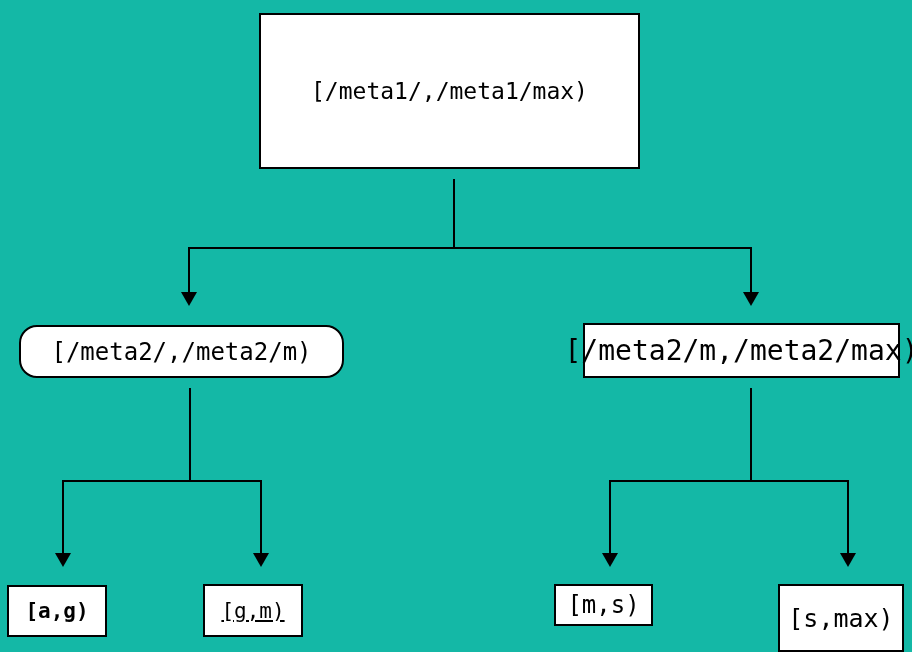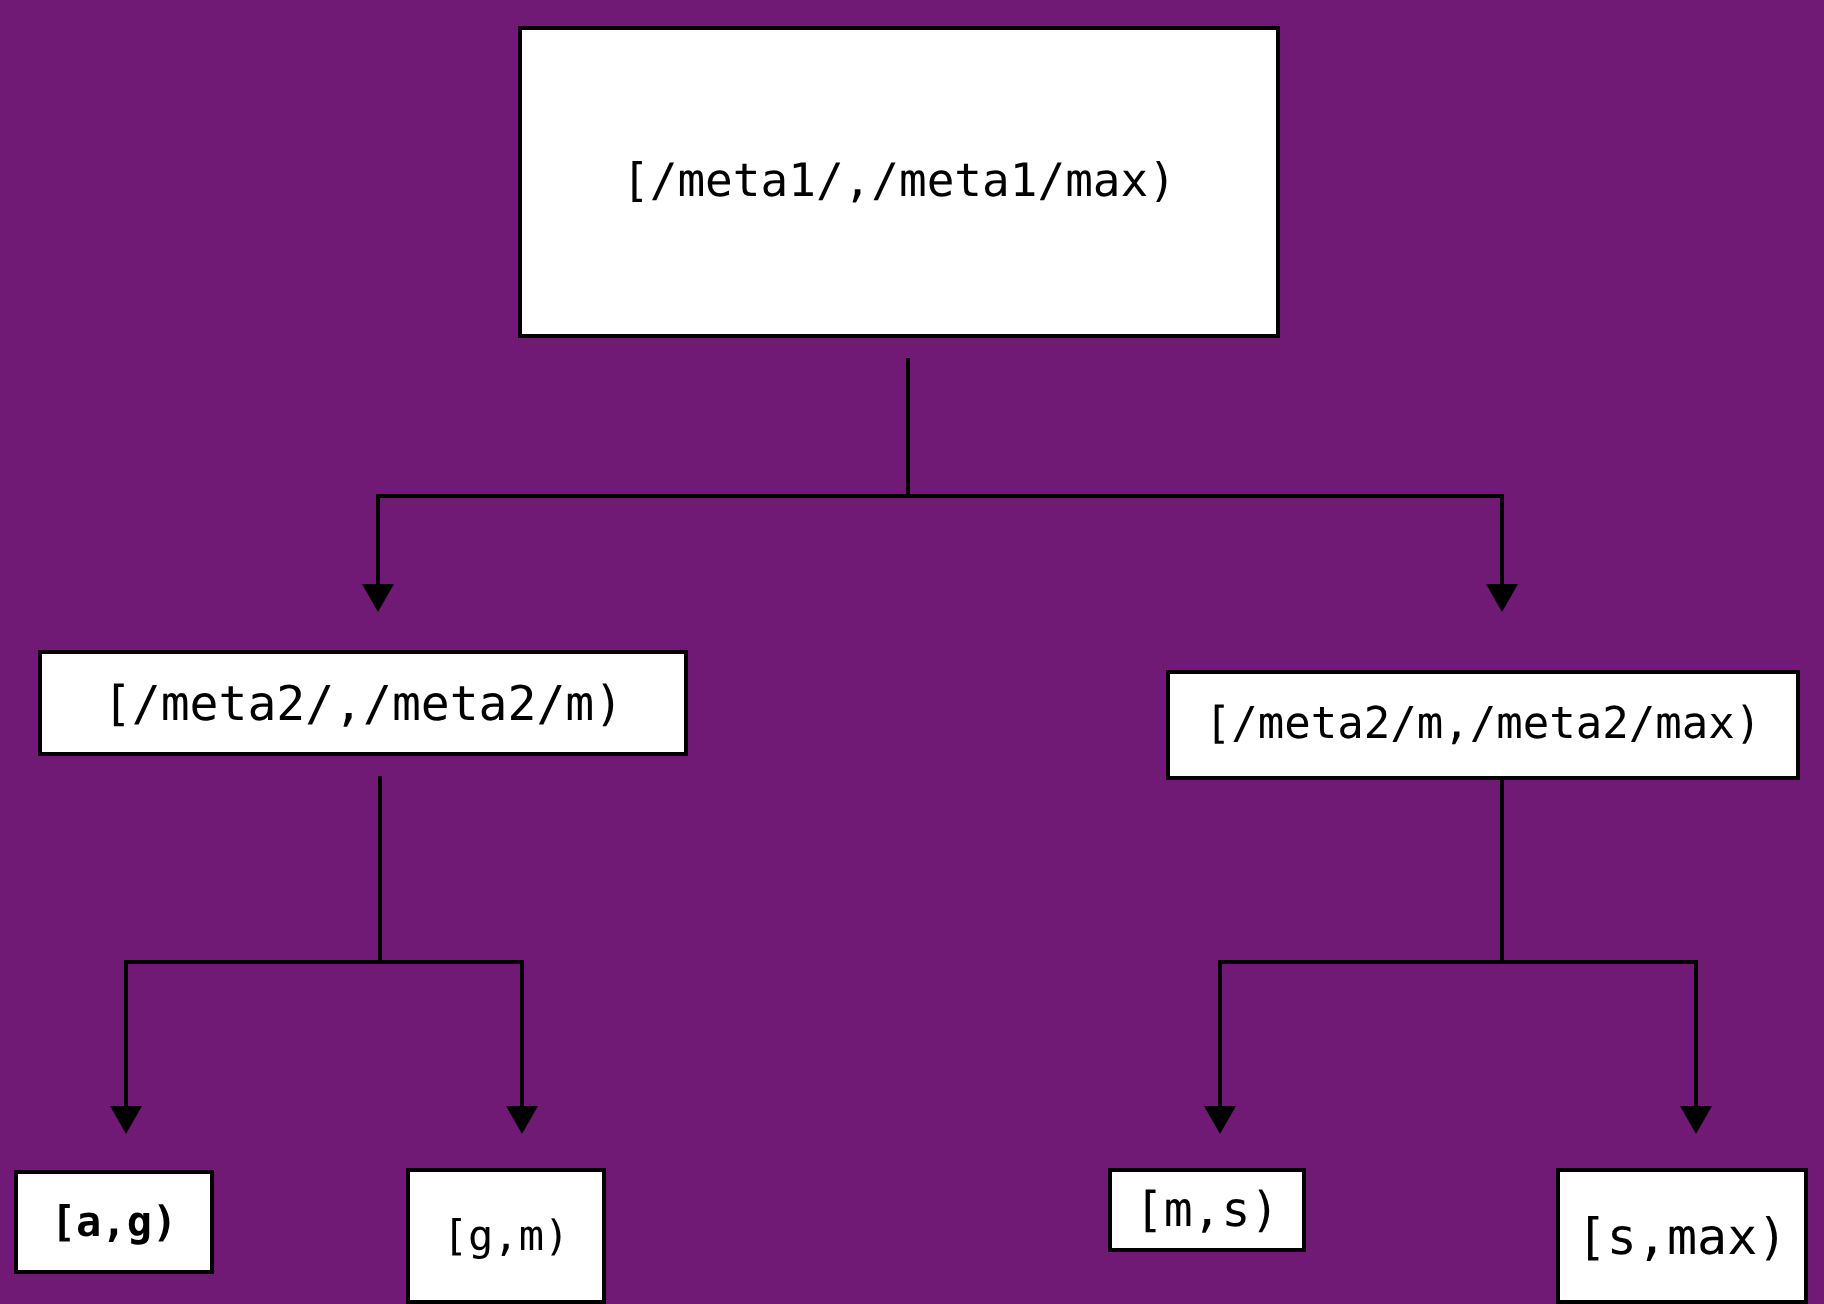--- a/index.html
+++ b/index.html
@@ -4,21 +4,21 @@
 <style>
   html, body {
     margin: 0;
     padding: 0;
     background: #ffffff;
   }
   .canvas {
     position: relative;
     width: 912px;
     height: 652px;
-    background: #701a75;
+    background: #14b8a6;
     font-family: "DejaVu Sans Mono", "Liberation Mono", monospace;
     color: #000000;
     overflow: hidden;
   }
   .node {
     position: absolute;
     box-sizing: border-box;
     border: 2px solid #000000;
     background: #ffffff;
     display: flex;
@@ -35,24 +35,24 @@
     position: absolute;
     width: 0;
     height: 0;
     border-left: 8px solid transparent;
     border-right: 8px solid transparent;
     border-top: 14px solid #000000;
   }
 
   
   #n-root      { left: 259px; top: 13px;  width: 381px; height: 156px; font-size: 23px; }
-  #n-left-mid  { left: 19px;  top: 325px; width: 325px; height: 53px;  font-size: 24px; }
-  #n-right-mid { left: 583px; top: 323px; width: 317px; height: 55px;  font-size: 22px; margin-top: 12px; }
+  #n-left-mid  { left: 19px;  top: 325px; width: 325px; height: 53px;  font-size: 24px; border-radius: 18px; }
+  #n-right-mid { left: 583px; top: 323px; width: 317px; height: 55px;  font-size: 28px; }
   #n-leaf-ag   { left: 7px;   top: 585px; width: 100px; height: 52px;  font-size: 21px; font-weight: bold; }
-  #n-leaf-gm   { left: 203px; top: 584px; width: 100px; height: 68px;  font-size: 21px; }
+  #n-leaf-gm   { left: 203px; top: 584px; width: 100px; height: 53px;  font-size: 21px; text-decoration: underline; }
   #n-leaf-ms   { left: 554px; top: 584px; width: 99px;  height: 42px;  font-size: 24px; }
   #n-leaf-smax { left: 778px; top: 584px; width: 126px; height: 68px;  font-size: 25px; }
 
   
   #e1-stem   { left: 453px; top: 179px; width: 2px;   height: 70px; }
   #e1-hbar   { left: 188px; top: 247px; width: 564px; height: 2px;  }
   #e1-dropL  { left: 188px; top: 247px; width: 2px;   height: 46px; }
   #e1-dropR  { left: 750px; top: 247px; width: 2px;   height: 46px; }
   #e1-arrowL { left: 181px; top: 292px; }
   #e1-arrowR { left: 743px; top: 292px; }

